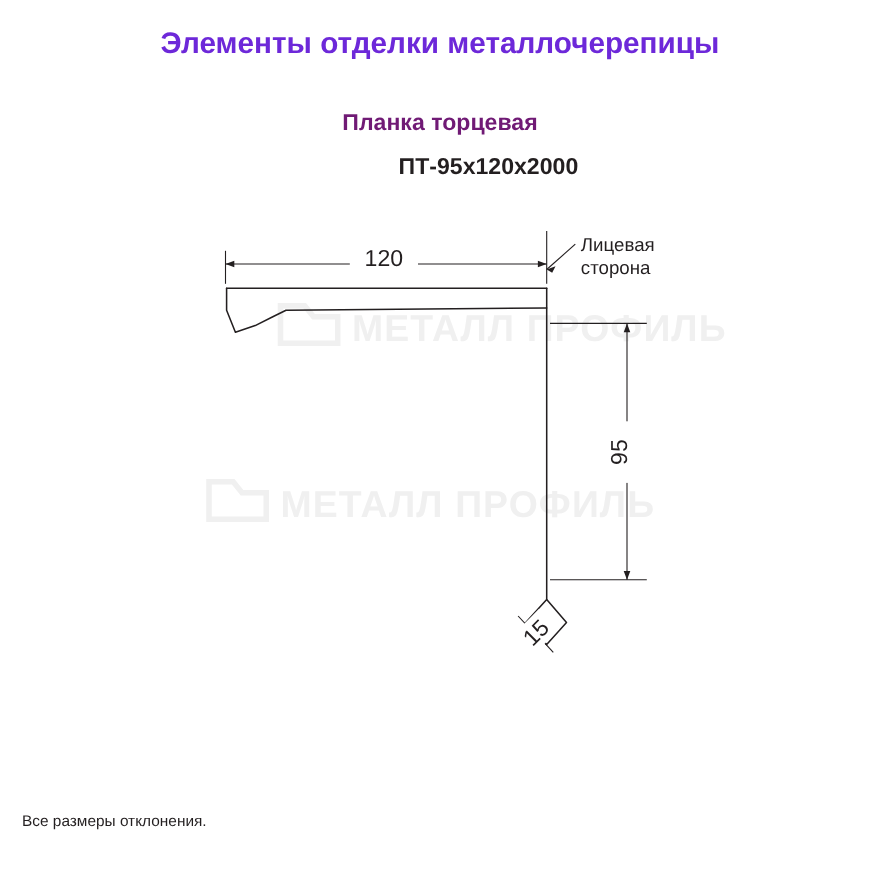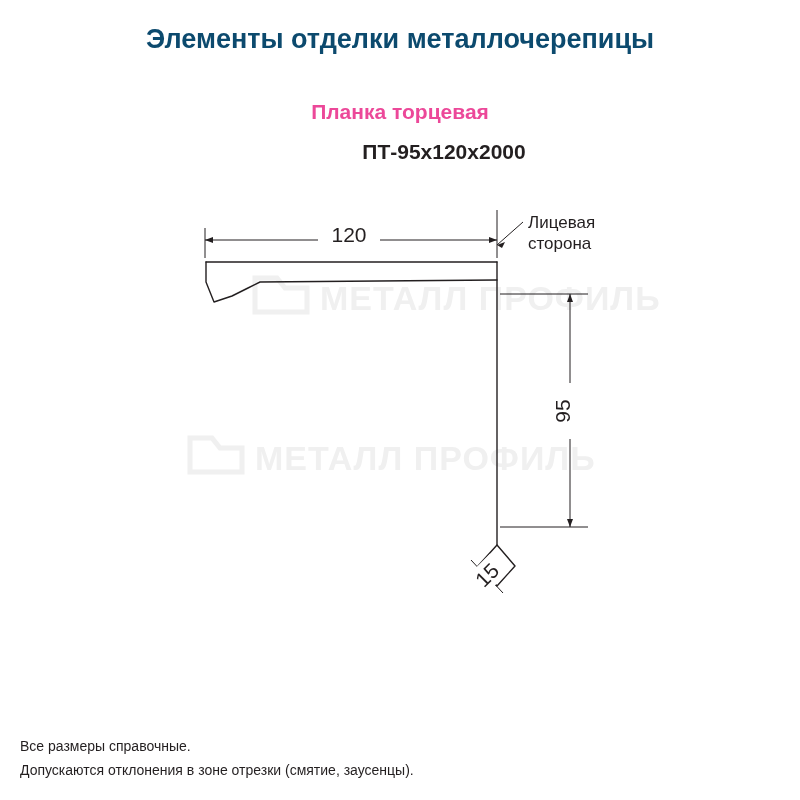--- a/index.html
+++ b/index.html
@@ -18,31 +18,31 @@
   }
   #title {
     position: absolute;
     top: 24px;
     left: 0;
     width: 800px;
     text-align: center;
     font-size: 27px;
     font-weight: 700;
     letter-spacing: 0px;
-    color: #0c4a6e;
+    color: #6d28d9;
   }
   #subtitle {
     position: absolute;
     top: 100px;
     left: 0;
     width: 800px;
     text-align: center;
     font-size: 21px;
     font-weight: 700;
-    color: #ec4899;
+    color: #701a75;
   }
   #code {
     position: absolute;
     top: 140px;
     left: 0;
     width: 800px;
     text-align: center;
     font-size: 21px;
     font-weight: 700;
     color: #231f20;
@@ -159,16 +159,15 @@
       <line x1="490" y1="579" x2="503" y2="593" stroke="#231f20" stroke-width="1"></line>
       <line x1="477" y1="566" x2="497" y2="586" stroke="#231f20" stroke-width="1"></line>
       <path d="M477,566 L481,573 L484,569 Z" fill="#231f20"></path>
       <path d="M497,586 L493,579 L490,583 Z" fill="#231f20"></path>
       <rect x="475" y="558" width="26" height="32" fill="#ffffff" transform="rotate(45 488 574)"></rect>
       <text class="dim-label" x="488" y="582" text-anchor="middle" transform="rotate(-45 488 576)">15</text>
     </g>
 
   </svg>
 
-  <div class="notes" id="note1">Все размеры справочные.</div>
-  <div class="notes" id="note2">Допускаются отклонения в зоне отрезки (смятие, заусенцы).</div>
+  <div class="notes" id="note1">Все размеры отклонения.</div>
 
 </div>
 
 </body></html>

